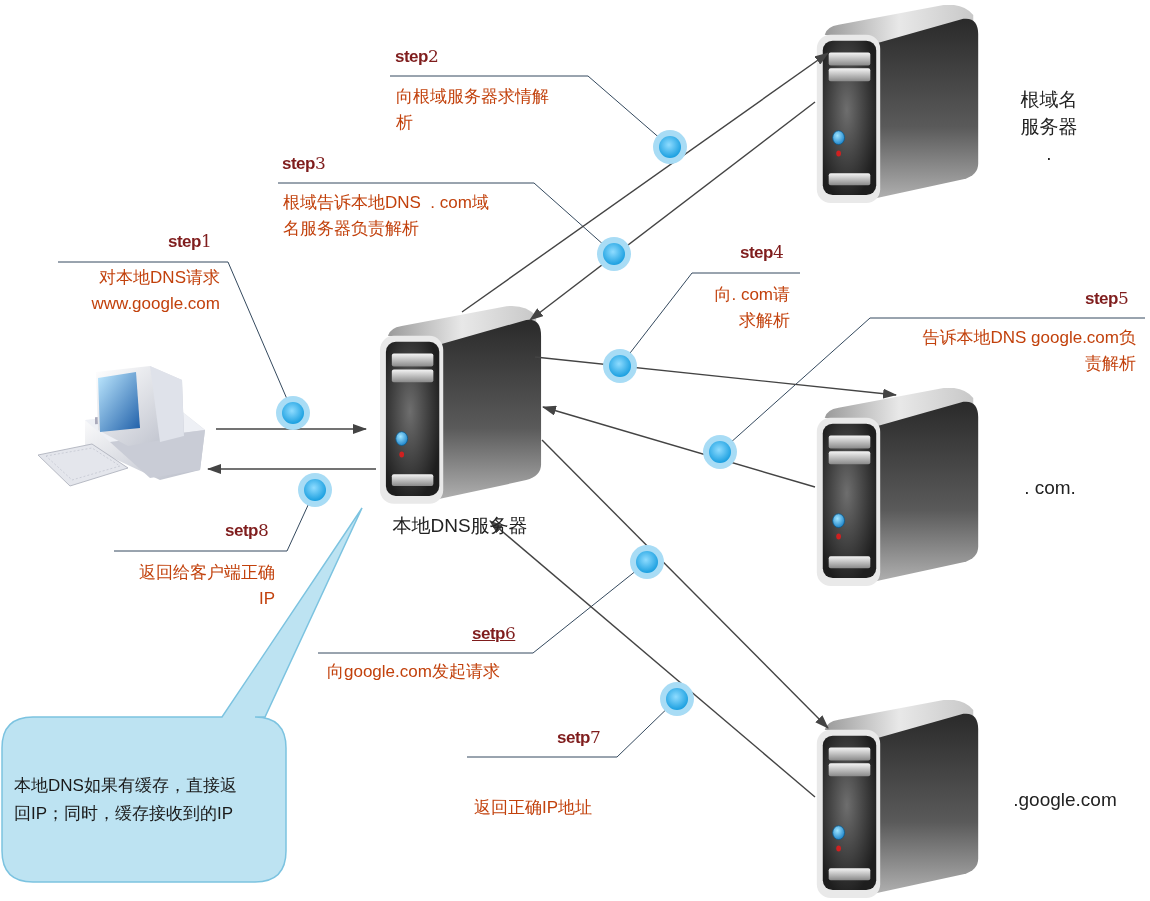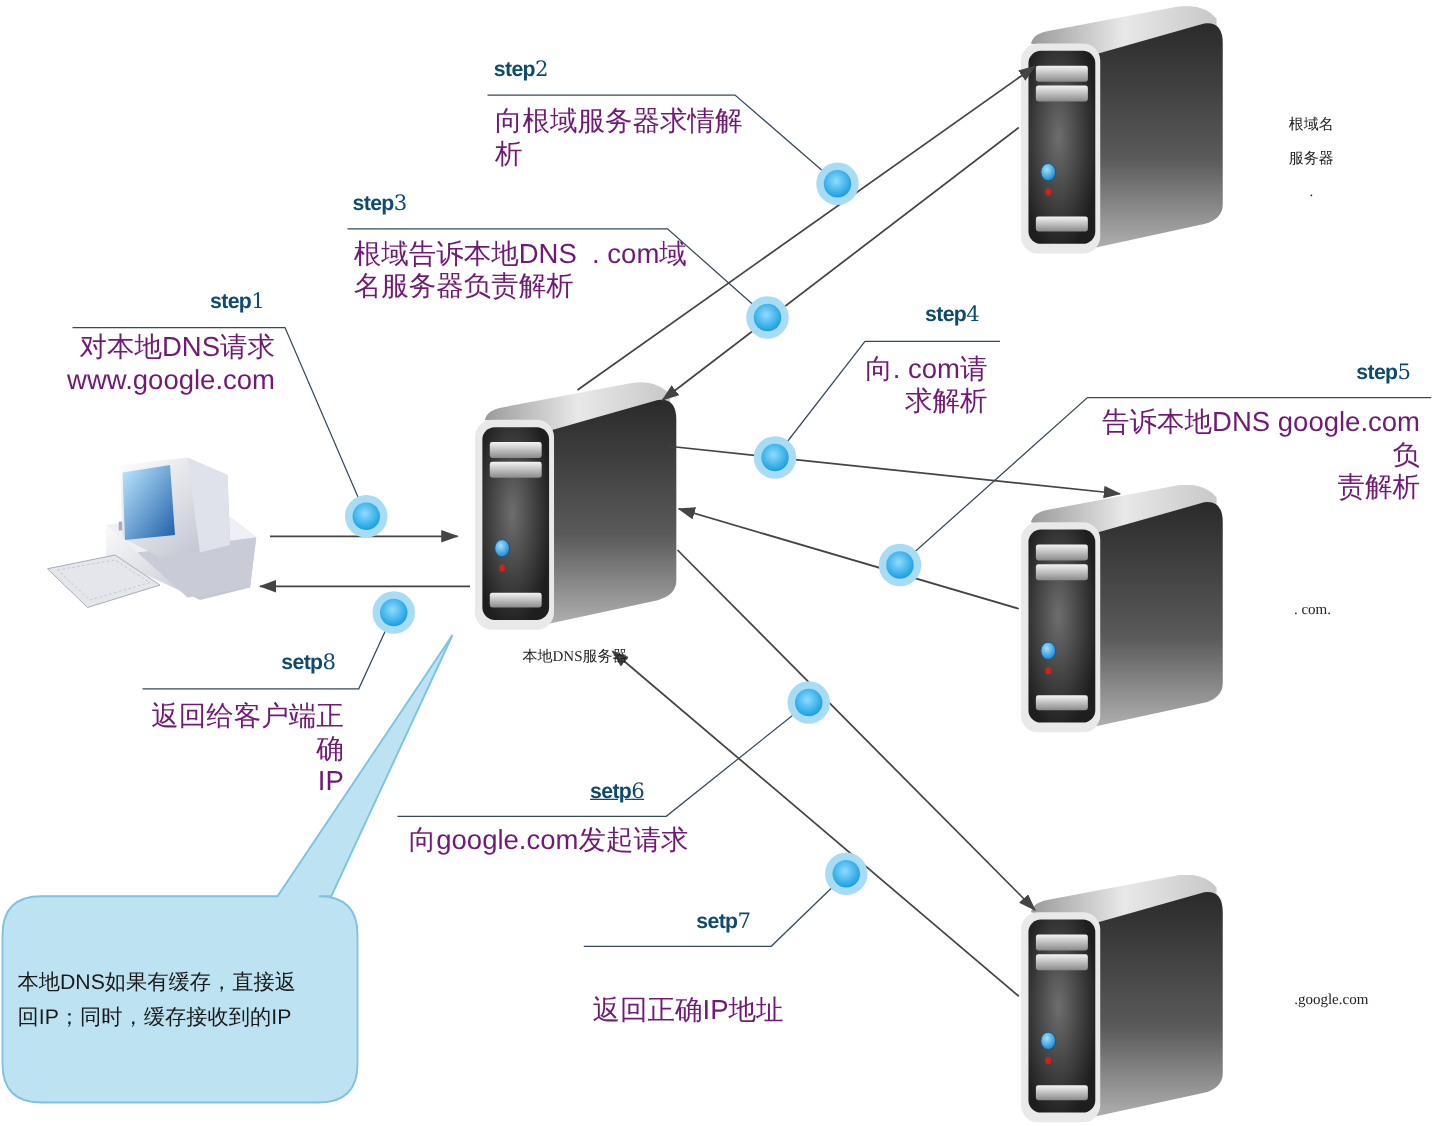--- a/index.html
+++ b/index.html
@@ -1,24 +1,24 @@
 <!DOCTYPE html>
 <html><head>
 <meta charset="utf-8">
 <style>
   html, body { margin: 0; padding: 0; background: #ffffff; }
   body { width: 1150px; height: 901px; position: relative; overflow: hidden;
          font-family: "Liberation Sans", "DejaVu Sans", sans-serif; }
   #canvas { position: absolute; left: 0; top: 0; }
   .step-label { position: absolute; font-family: "Liberation Sans", sans-serif; font-weight: bold;
-                font-size: 17px; color: #0c4a6e; letter-spacing: -0.5px; }
+                font-size: 17px; color: #7f1d1d; letter-spacing: -0.5px; }
   .step-label .num { font-family: "DejaVu Serif", serif; font-weight: normal; font-size: 17px; }
-  .desc { position: absolute; font-size: 22px; color: #701a75; line-height: 26px; }
+  .desc { position: absolute; font-size: 17px; color: #c2410c; line-height: 26px; }
   .desc.right { text-align: right; }
-  .server-name { position: absolute; font-size: 12px; color: #222; line-height: 27px; text-align: center; font-family: Liberation Serif, serif; }
+  .server-name { position: absolute; font-size: 19px; color: #222; line-height: 27px; text-align: center; }
   .bubble-text { position: absolute; left: 14px; top: 772px; width: 270px; font-size: 17px;
                  color: #1a1a1a; line-height: 28px; }
 </style>
 </head>
 <body>
 
 <svg id="canvas" width="1150" height="901" viewBox="0 0 1150 901">
   <defs>
     <marker id="arr" markerWidth="14" markerHeight="10" refX="13" refY="5" orient="auto" markerUnits="userSpaceOnUse">
       <path d="M0,0 L14,5 L0,10 z" fill="#444"></path>

